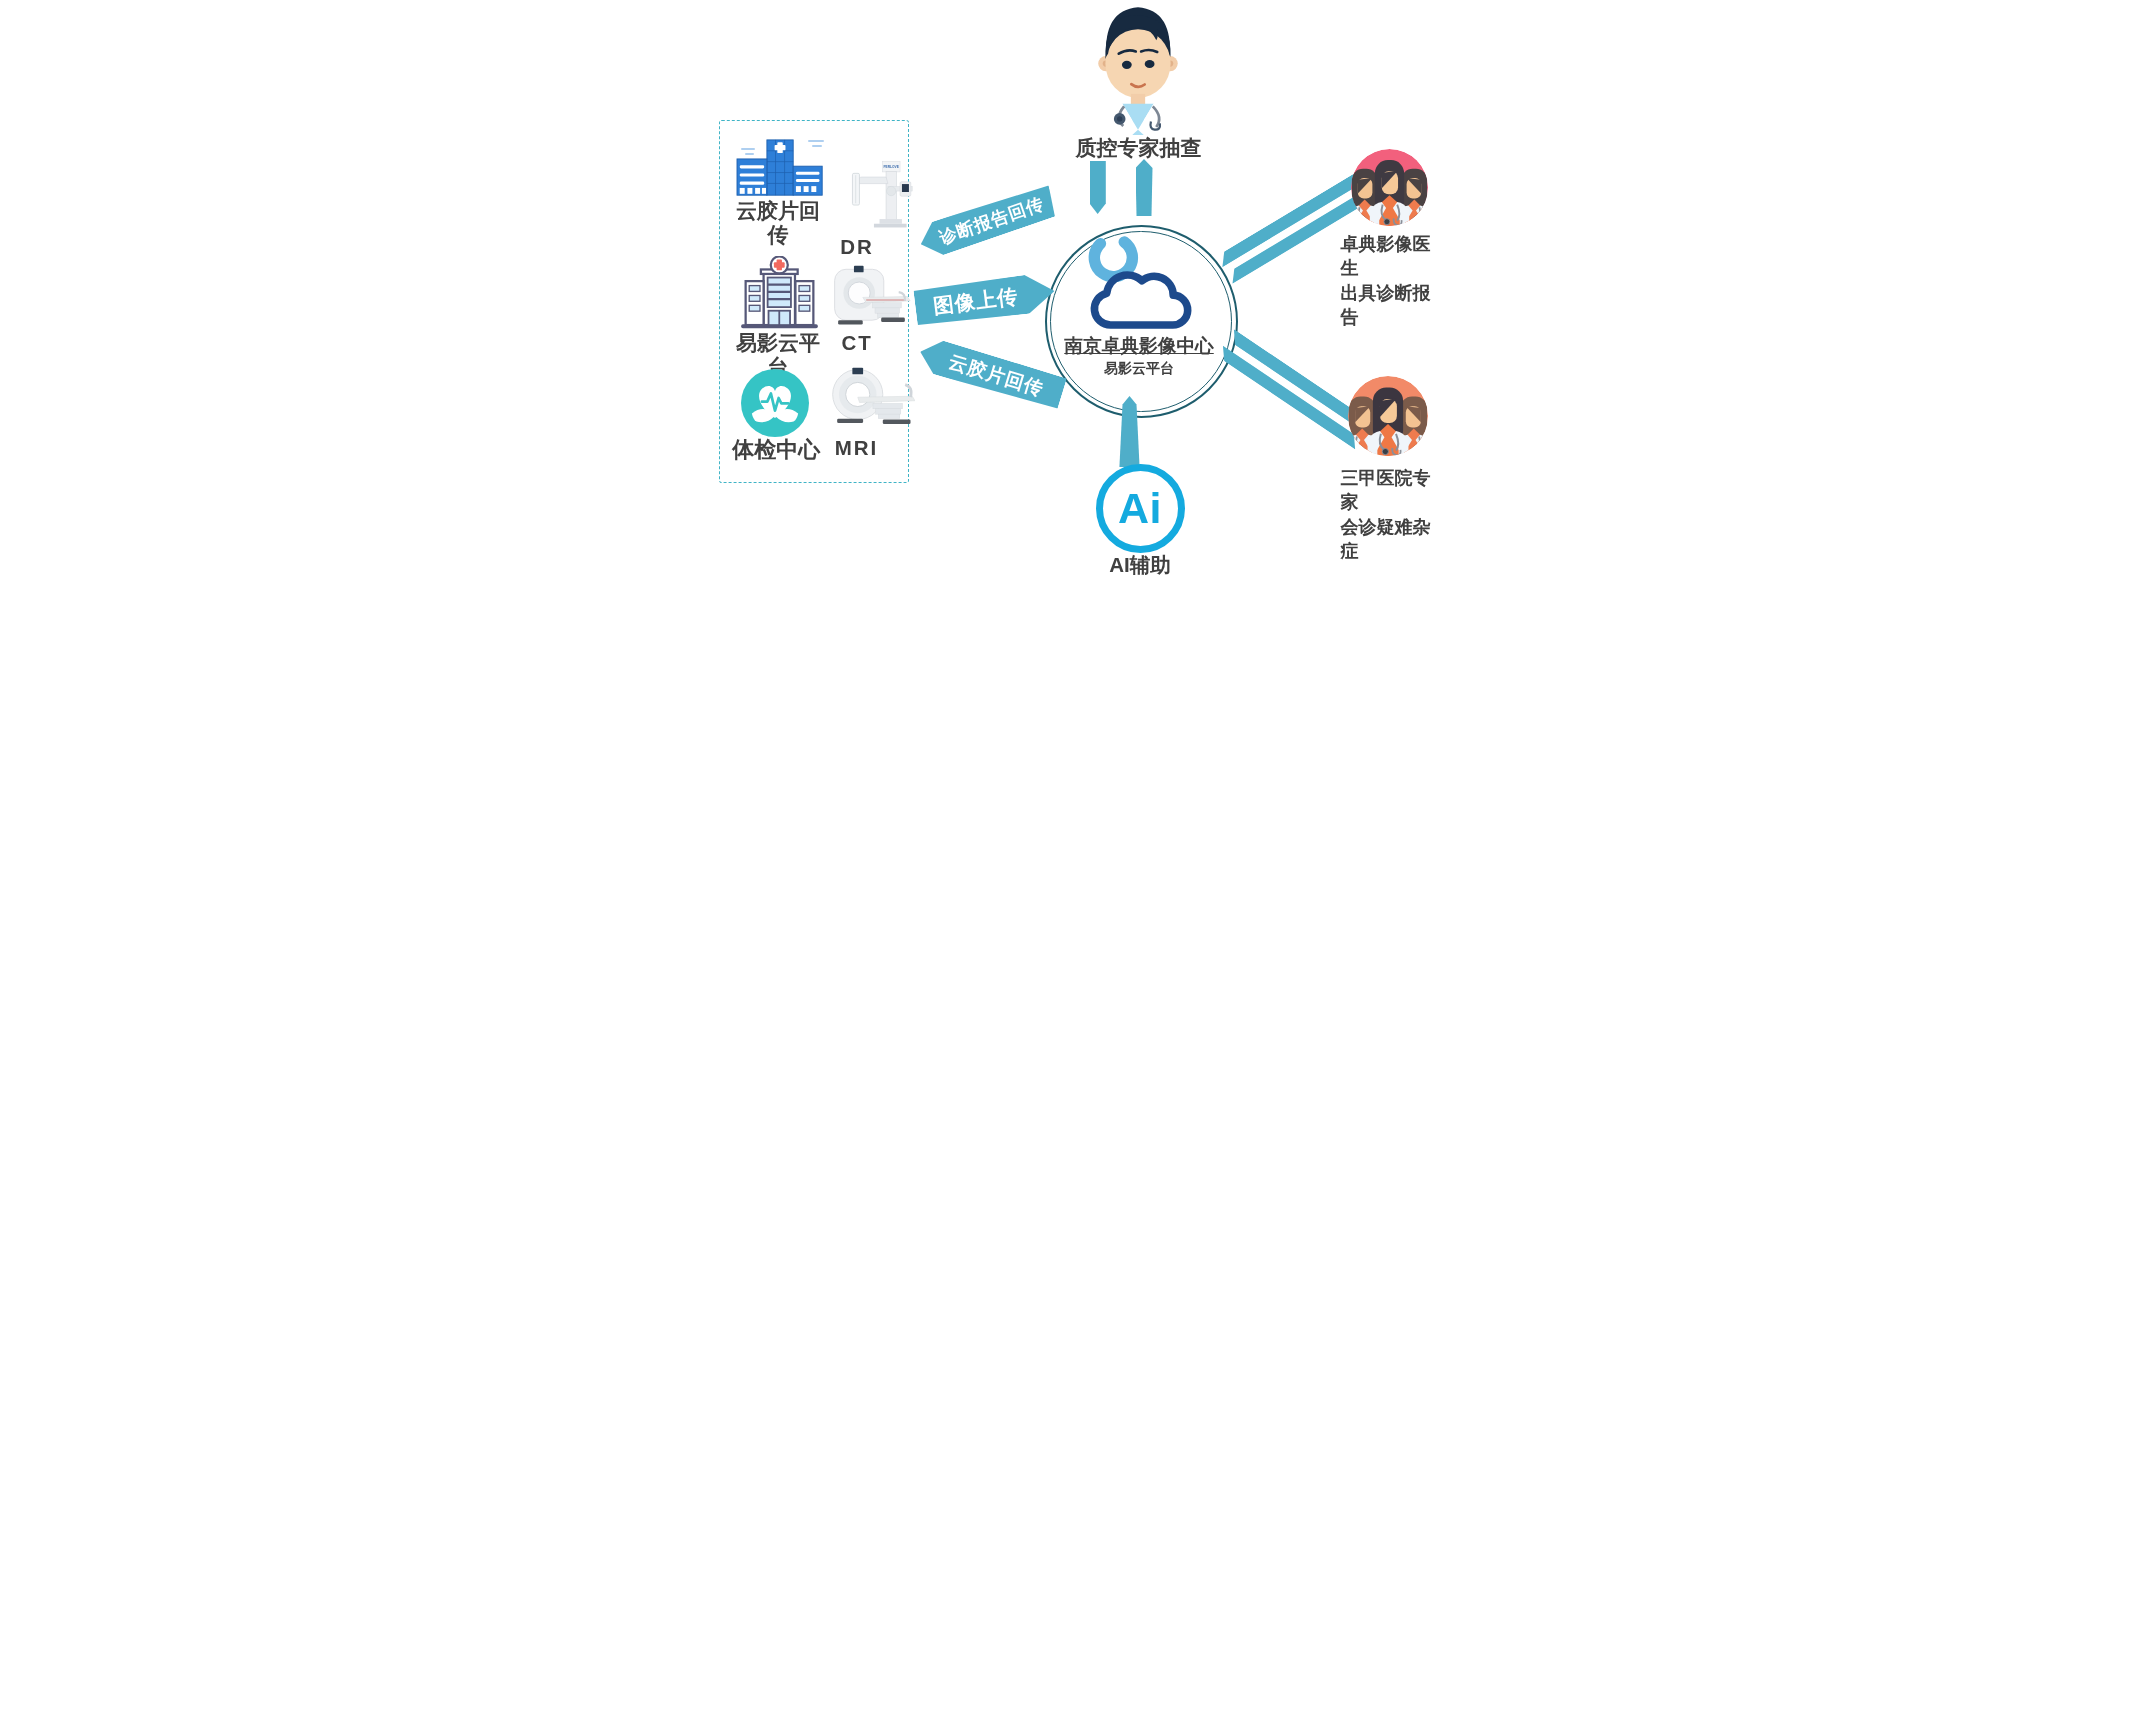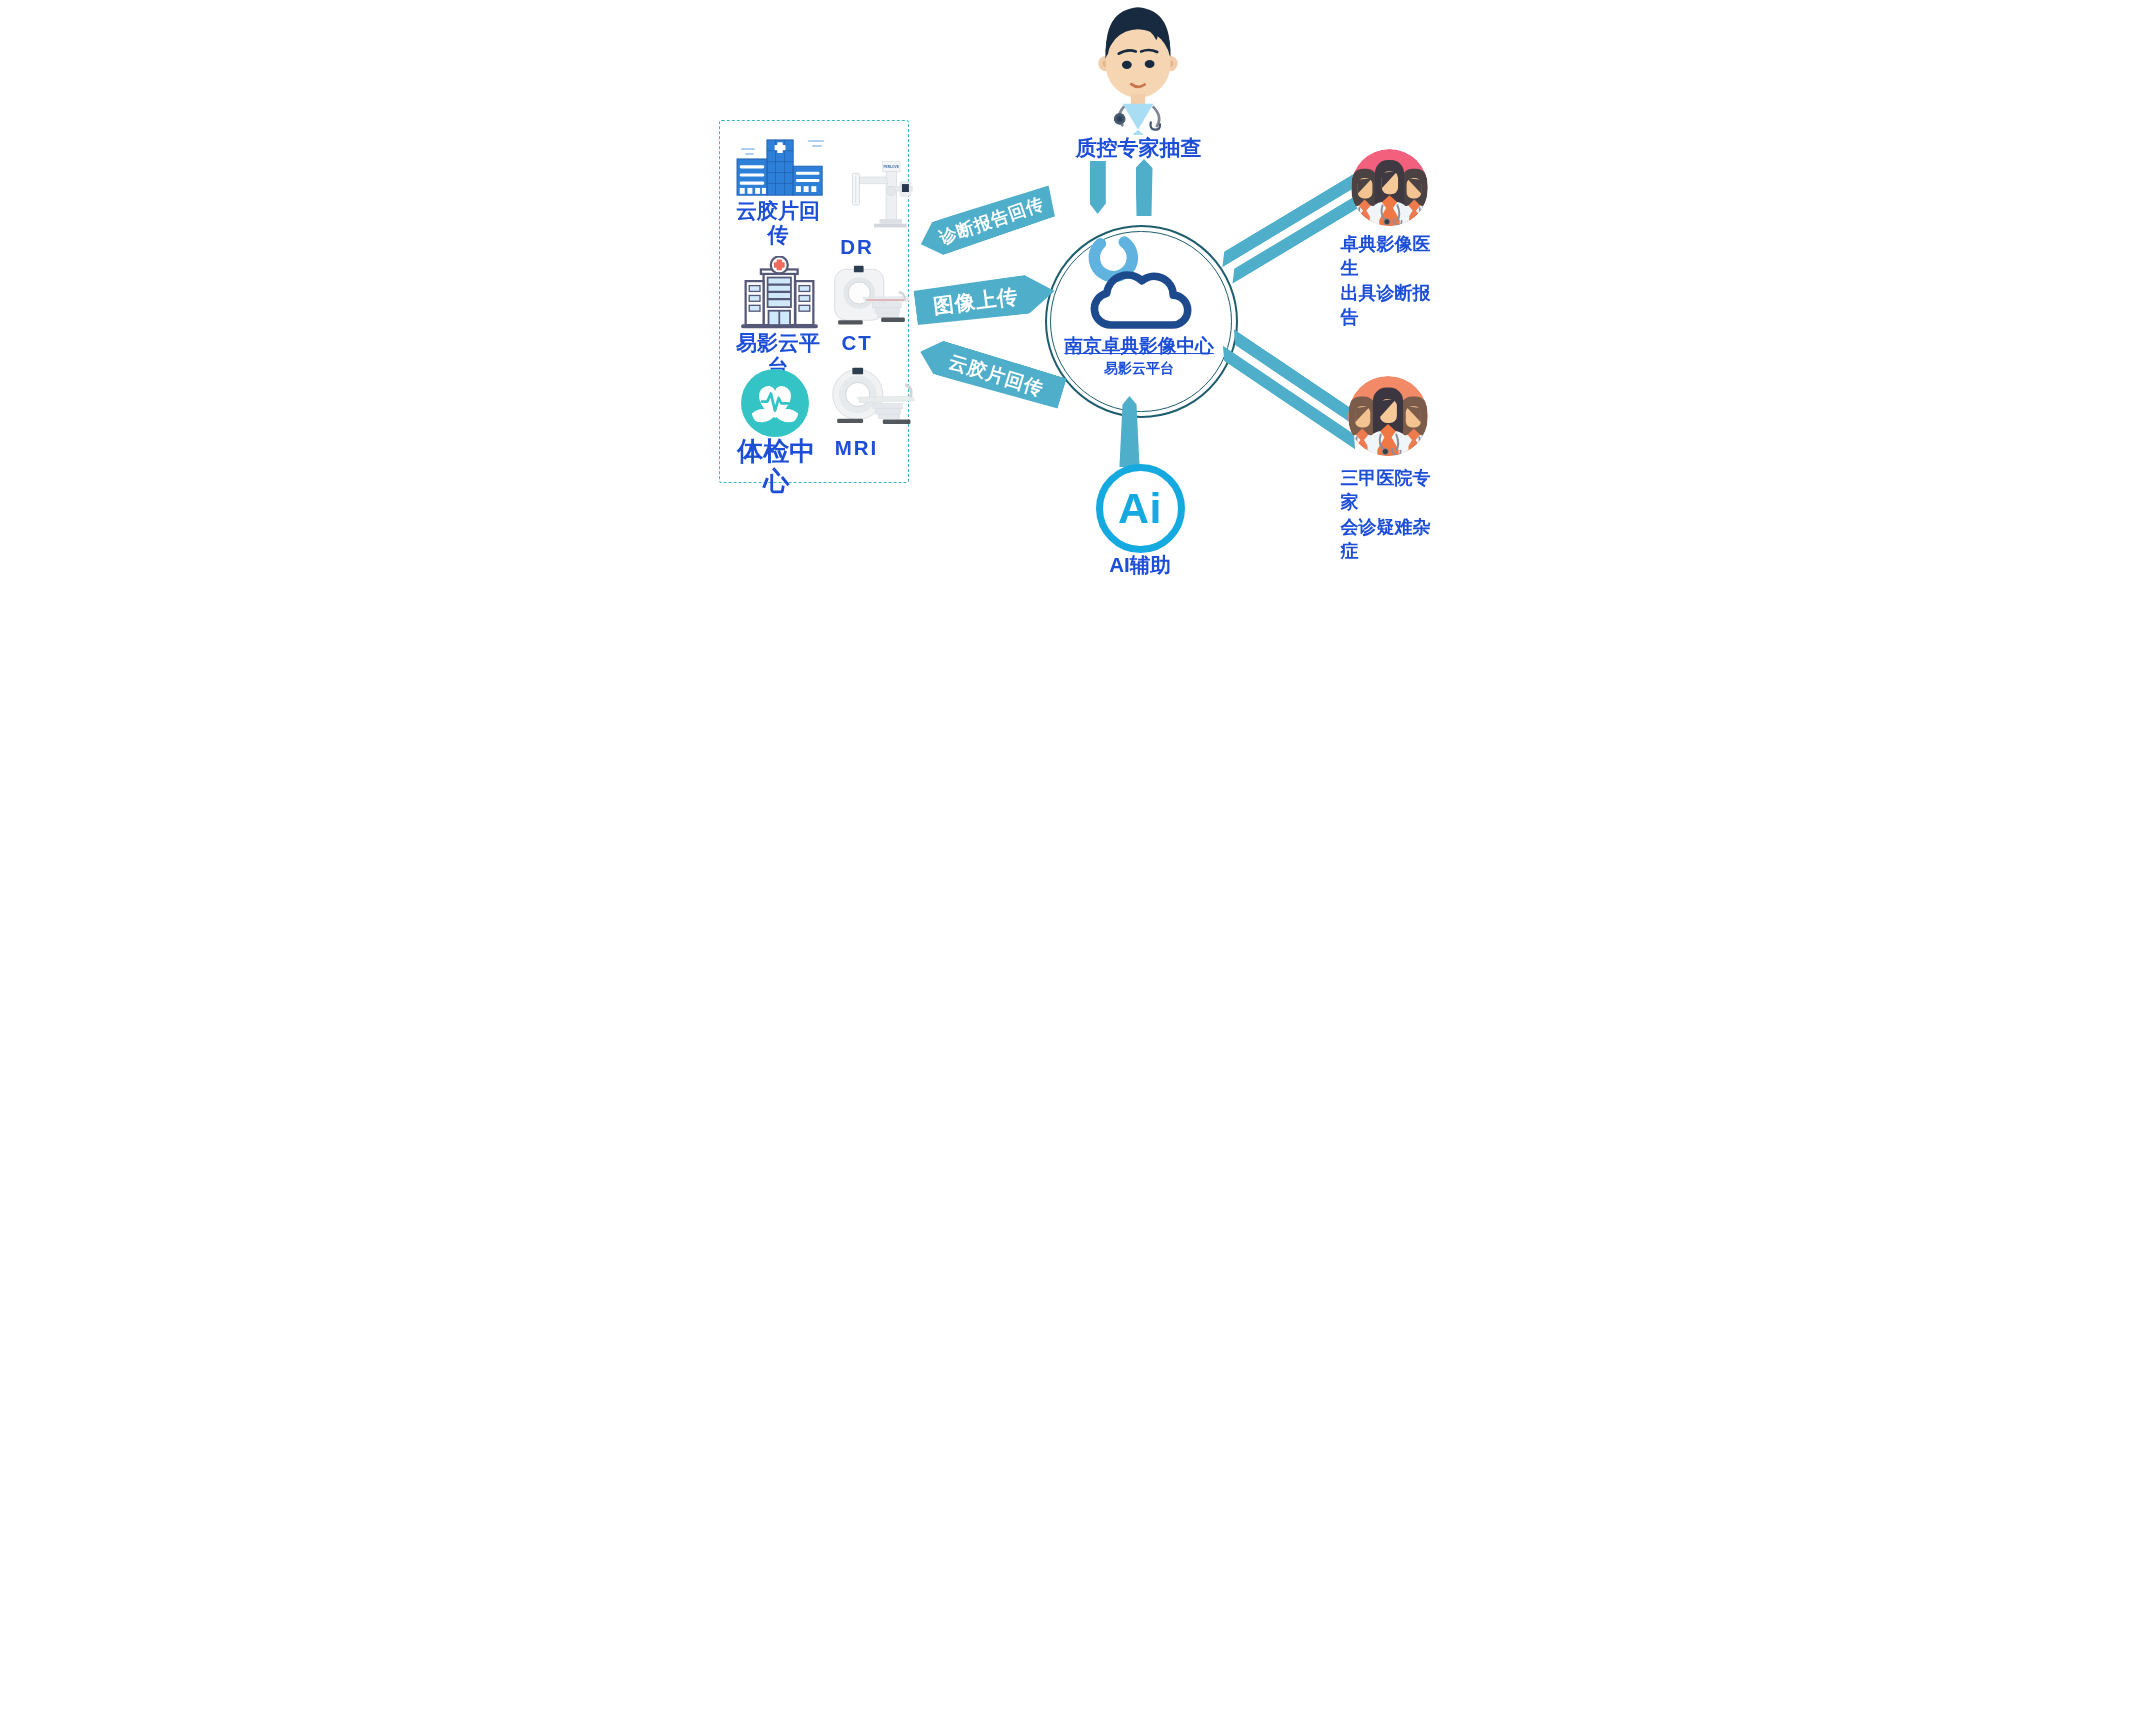--- a/index.html
+++ b/index.html
@@ -1,19 +1,19 @@
 <!DOCTYPE html>
 <html style="font-size:7.5px"><head>
 <meta charset="utf-8">
 <style>
   html,body{margin:0;padding:0;background:#fff;}
   .canvas{position:relative;width:717px;height:575px;margin:0 auto;background:#fff;
           font-family:"Liberation Sans",sans-serif;overflow:hidden;}
   .abs{position:absolute;}
-  .lbl{font-weight:700;color:#1d4ed8;text-align:center;line-height:1.15;}
+  .lbl{font-weight:700;color:#404040;text-align:center;line-height:1.15;}
   .dashed-box{border:1.9px dashed #3FB4C6;border-radius:2.8px;}
   .banner{background:#4FAEC9;display:flex;align-items:center;justify-content:center;}
   .banner span{color:#fff;font-weight:700;letter-spacing:0.9px;white-space:nowrap;}
   .band{position:absolute;background:#4FAEC9;height:12.6px;width:100%;}
   .varrow{background:#4FAEC9;}
   .ring-outer{border:2.3px solid #1E5D6D;border-radius:50%;}
   .ring-inner{position:absolute;left:3.7px;top:3.7px;right:3.7px;bottom:3.7px;border:1.9px solid #1E5D6D;border-radius:50%;}
   .ai-ring{border:7px solid #14AADF;border-radius:50%;background:#fff;
            display:flex;align-items:center;justify-content:center;text-align:right;}
   .ai-text{color:#14AADF;font-weight:700;font-size:43px;letter-spacing:0.5px;}
@@ -119,21 +119,21 @@
 
   <div class="abs" style="left:24px;top:369px;width:68px;height:68px;">
     <svg viewBox="0 0 150 150" width="100%" height="100%">
       <circle cx="75" cy="75" r="75" fill="#35C4C5"></circle>
       <path d="M24,98 Q44,82 64,92 L74,104 Q56,122 34,116 Q26,110 24,98 Z" fill="#FFF"></path>
       <path d="M126,98 Q106,82 86,92 L76,104 Q94,122 116,116 Q124,110 126,98 Z" fill="#FFF"></path>
       <path d="M75,108 C40,86 32,56 47,43 C60,32 73,39 75,49 C77,39 90,32 103,43 C118,56 110,86 75,108 Z" fill="#FFF"></path>
       <polyline points="46,72 58,72 66,54 75,92 83,64 89,76 104,76" stroke="#35C4C5" stroke-width="6" fill="none" stroke-linecap="round" stroke-linejoin="round"></polyline>
     </svg>
   </div>
-  <div class="abs lbl" style="left:10.3px;top:437px;width:99px;font-size:26px;">体检中心</div>
+  <div class="abs lbl" style="left:10.3px;top:437px;width:99px;font-size:22px;">体检中心</div>
 
   <div class="abs" style="left:113px;top:364px;width:85px;height:69px;">
     <svg viewBox="0 0 190 150" width="100%" height="100%">
       <circle cx="62" cy="66" r="56" fill="#F0F2F4" stroke="#D9DCE0" stroke-width="2"></circle>
       <circle cx="62" cy="66" r="42" fill="#E6EAED"></circle>
       <circle cx="62" cy="66" r="27" fill="#FFF" stroke="#CCD1D6" stroke-width="2"></circle>
       <rect x="50" y="6" width="24" height="15" rx="2" fill="#2C3E52"></rect>
       <polygon points="62,72 184,70 190,80 66,84" fill="#E9ECED" stroke="#D4D8DC"></polygon>
       <rect x="96" y="86" width="66" height="12" fill="#E4E8EC" stroke="#D6DADE"></rect>
       <rect x="102" y="98" width="56" height="12" fill="#E4E8EC" stroke="#D6DADE"></rect>

